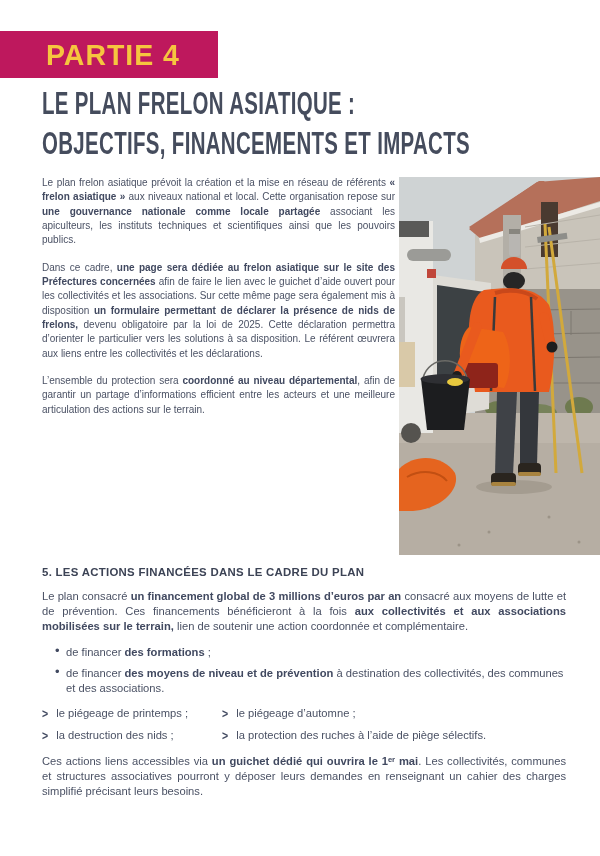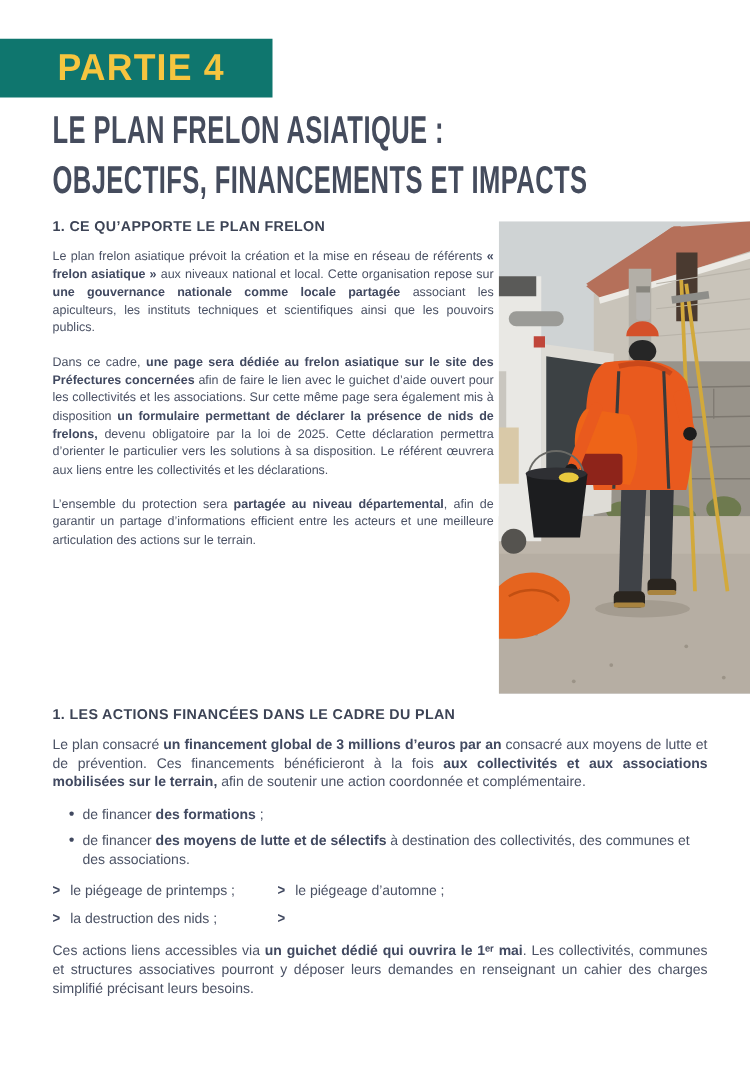--- a/index.html
+++ b/index.html
@@ -6,21 +6,21 @@
   .page{
     position:relative;
     width:600px;height:856px;
     background:#ffffff;
     overflow:hidden;
     font-family:"Liberation Sans", sans-serif;
     color:#4a5164;
   }
   .part-badge{
     position:absolute;left:0;top:31px;width:218px;height:47px;
-    background:#0f766e;display:flex;align-items:center;
+    background:#be185d;display:flex;align-items:center;
   }
   .part-badge .label{
     margin-left:46px;color:#f6c53f;font-weight:bold;font-size:30px;
     letter-spacing:1px;transform:scaleX(0.95);transform-origin:left center;
     white-space:nowrap;
   }
   .doc-title{
     position:absolute;left:42px;top:84px;
     color:#454c5d;font-weight:bold;font-size:31px;line-height:40px;
     transform:scaleX(0.66);transform-origin:left top;
@@ -82,24 +82,23 @@
   <div class="part-badge">
     <span class="label">PARTIE 4</span>
   </div>
 
   <div class="doc-title">
     <div>LE PLAN FRELON ASIATIQUE :</div>
     <div>OBJECTIFS, FINANCEMENTS ET IMPACTS</div>
   </div>
 
   <div class="col-left">
-    <h2 class="sec-heading">1. CE QU’APPORTE LE PLAN FRELON</h2>
     <p><span>Le plan frelon asiatique prévoit la création et la mise en réseau de référents </span><span class="b">« frelon asiatique »</span><span> aux niveaux national et local. Cette organisation repose sur </span><span class="b">une gouvernance nationale comme locale partagée</span><span> associant les apiculteurs, les instituts techniques et scientifiques ainsi que les pouvoirs publics.</span></p>
     <p><span>Dans ce cadre, </span><span class="b">une page sera dédiée au frelon asiatique sur le site des Préfectures concernées</span><span> afin de faire le lien avec le guichet d’aide ouvert pour les collectivités et les associations. Sur cette même page sera également mis à disposition </span><span class="b">un formulaire permettant de déclarer la présence de nids de frelons,</span><span> devenu obligatoire par la loi de 2025. Cette déclaration permettra d’orienter le particulier vers les solutions à sa disposition. Le référent œuvrera aux liens entre les collectivités et les déclarations.</span></p>
-    <p><span>L’ensemble du protection sera </span><span class="b">partagée au niveau départemental</span><span>, afin de garantir un partage d’informations efficient entre les acteurs et une meilleure articulation des actions sur le terrain.</span></p>
+    <p><span>L’ensemble du protection sera </span><span class="b">coordonné au niveau départemental</span><span>, afin de garantir un partage d’informations efficient entre les acteurs et une meilleure articulation des actions sur le terrain.</span></p>
   </div>
 
   <svg class="photo" viewBox="0 0 201 378" preserveAspectRatio="none" aria-hidden="true">
 
     <rect x="0" y="0" width="201" height="378" fill="#cfd3d4"></rect>
 
     <g>
       <polygon points="76,58 201,20 201,112 76,112" fill="#c9c4ba"></polygon>
       <polygon points="70,50 140,4 146,4 80,58" fill="#b5705a"></polygon>
       <polygon points="138,5 201,0 201,24 82,62 70,52" fill="#b5705a"></polygon>
@@ -178,45 +177,46 @@
       <rect x="92" y="305" width="25" height="4" rx="2" fill="#a8833f"></rect>
       <rect x="119" y="295" width="23" height="4" rx="2" fill="#a8833f"></rect>
       <path d="M24,201 C30,178 62,178 68,201" stroke="#6a6a66" stroke-width="1.5" fill="none"></path>
       <polygon points="22,202 71,202 65,253 28,253" fill="#1c1d1f"></polygon>
       <ellipse cx="46" cy="202" rx="24.5" ry="5" fill="#2e2f33"></ellipse>
       <ellipse cx="56" cy="205" rx="8" ry="4" fill="#e8c93e"></ellipse>
     </g>
   </svg>
 
   <div class="bottom">
-    <h2 class="sec-heading">1. LES ACTIONS FINANCÉES DANS LE CADRE DU PLAN</h2>
-    <p><span>Le plan consacré </span><span class="b">un financement global de 3 millions d’euros par an</span><span> consacré aux moyens de lutte et de prévention. Ces financements bénéficieront à la fois </span><span class="b">aux collectivités et aux associations mobilisées sur le terrain,</span><span> afin de soutenir une action coordonnée et complémentaire.</span></p>
+    <h2 class="sec-heading">5. LES ACTIONS FINANCÉES DANS LE CADRE DU PLAN</h2>
+    <p><span>Le plan consacré </span><span class="b">un financement global de 3 millions d’euros par an</span><span> consacré aux moyens de lutte et de prévention. Ces financements bénéficieront à la fois </span><span class="b">aux collectivités et aux associations mobilisées sur le terrain,</span><span> lien de soutenir une action coordonnée et complémentaire.</span></p>
     <ul class="bullets">
       <li>
         <span class="dot">•</span>
         <span><span>de financer </span><span class="b">des formations</span><span> ;</span></span>
       </li>
       <li>
         <span class="dot">•</span>
-        <span><span>de financer </span><span class="b">des moyens de lutte et de sélectifs</span><span> à destination des collectivités, des communes et des associations.</span></span>
+        <span><span>de financer </span><span class="b">des moyens de niveau et de prévention</span><span> à destination des collectivités, des communes et des associations.</span></span>
       </li>
     </ul>
     <div class="means-grid">
       <div class="means-item">
         <span class="arrow">&gt;</span>
         <span>le piégeage de printemps ;</span>
       </div>
       <div class="means-item">
         <span class="arrow">&gt;</span>
         <span>le piégeage d’automne ;</span>
       </div>
       <div class="means-item">
         <span class="arrow">&gt;</span>
         <span>la destruction des nids ;</span>
       </div>
       <div class="means-item">
         <span class="arrow">&gt;</span>
+        <span>la protection des ruches à l’aide de piège sélectifs.</span>
       </div>
     </div>
     <p><span>Ces actions liens accessibles via </span><span class="b">un guichet dédié qui ouvrira le 1ᵉʳ mai</span><span>. Les collectivités, communes et structures associatives pourront y déposer leurs demandes en renseignant un cahier des charges simplifié précisant leurs besoins.</span></p>
   </div>
 
 </div>
 
 </body></html>

